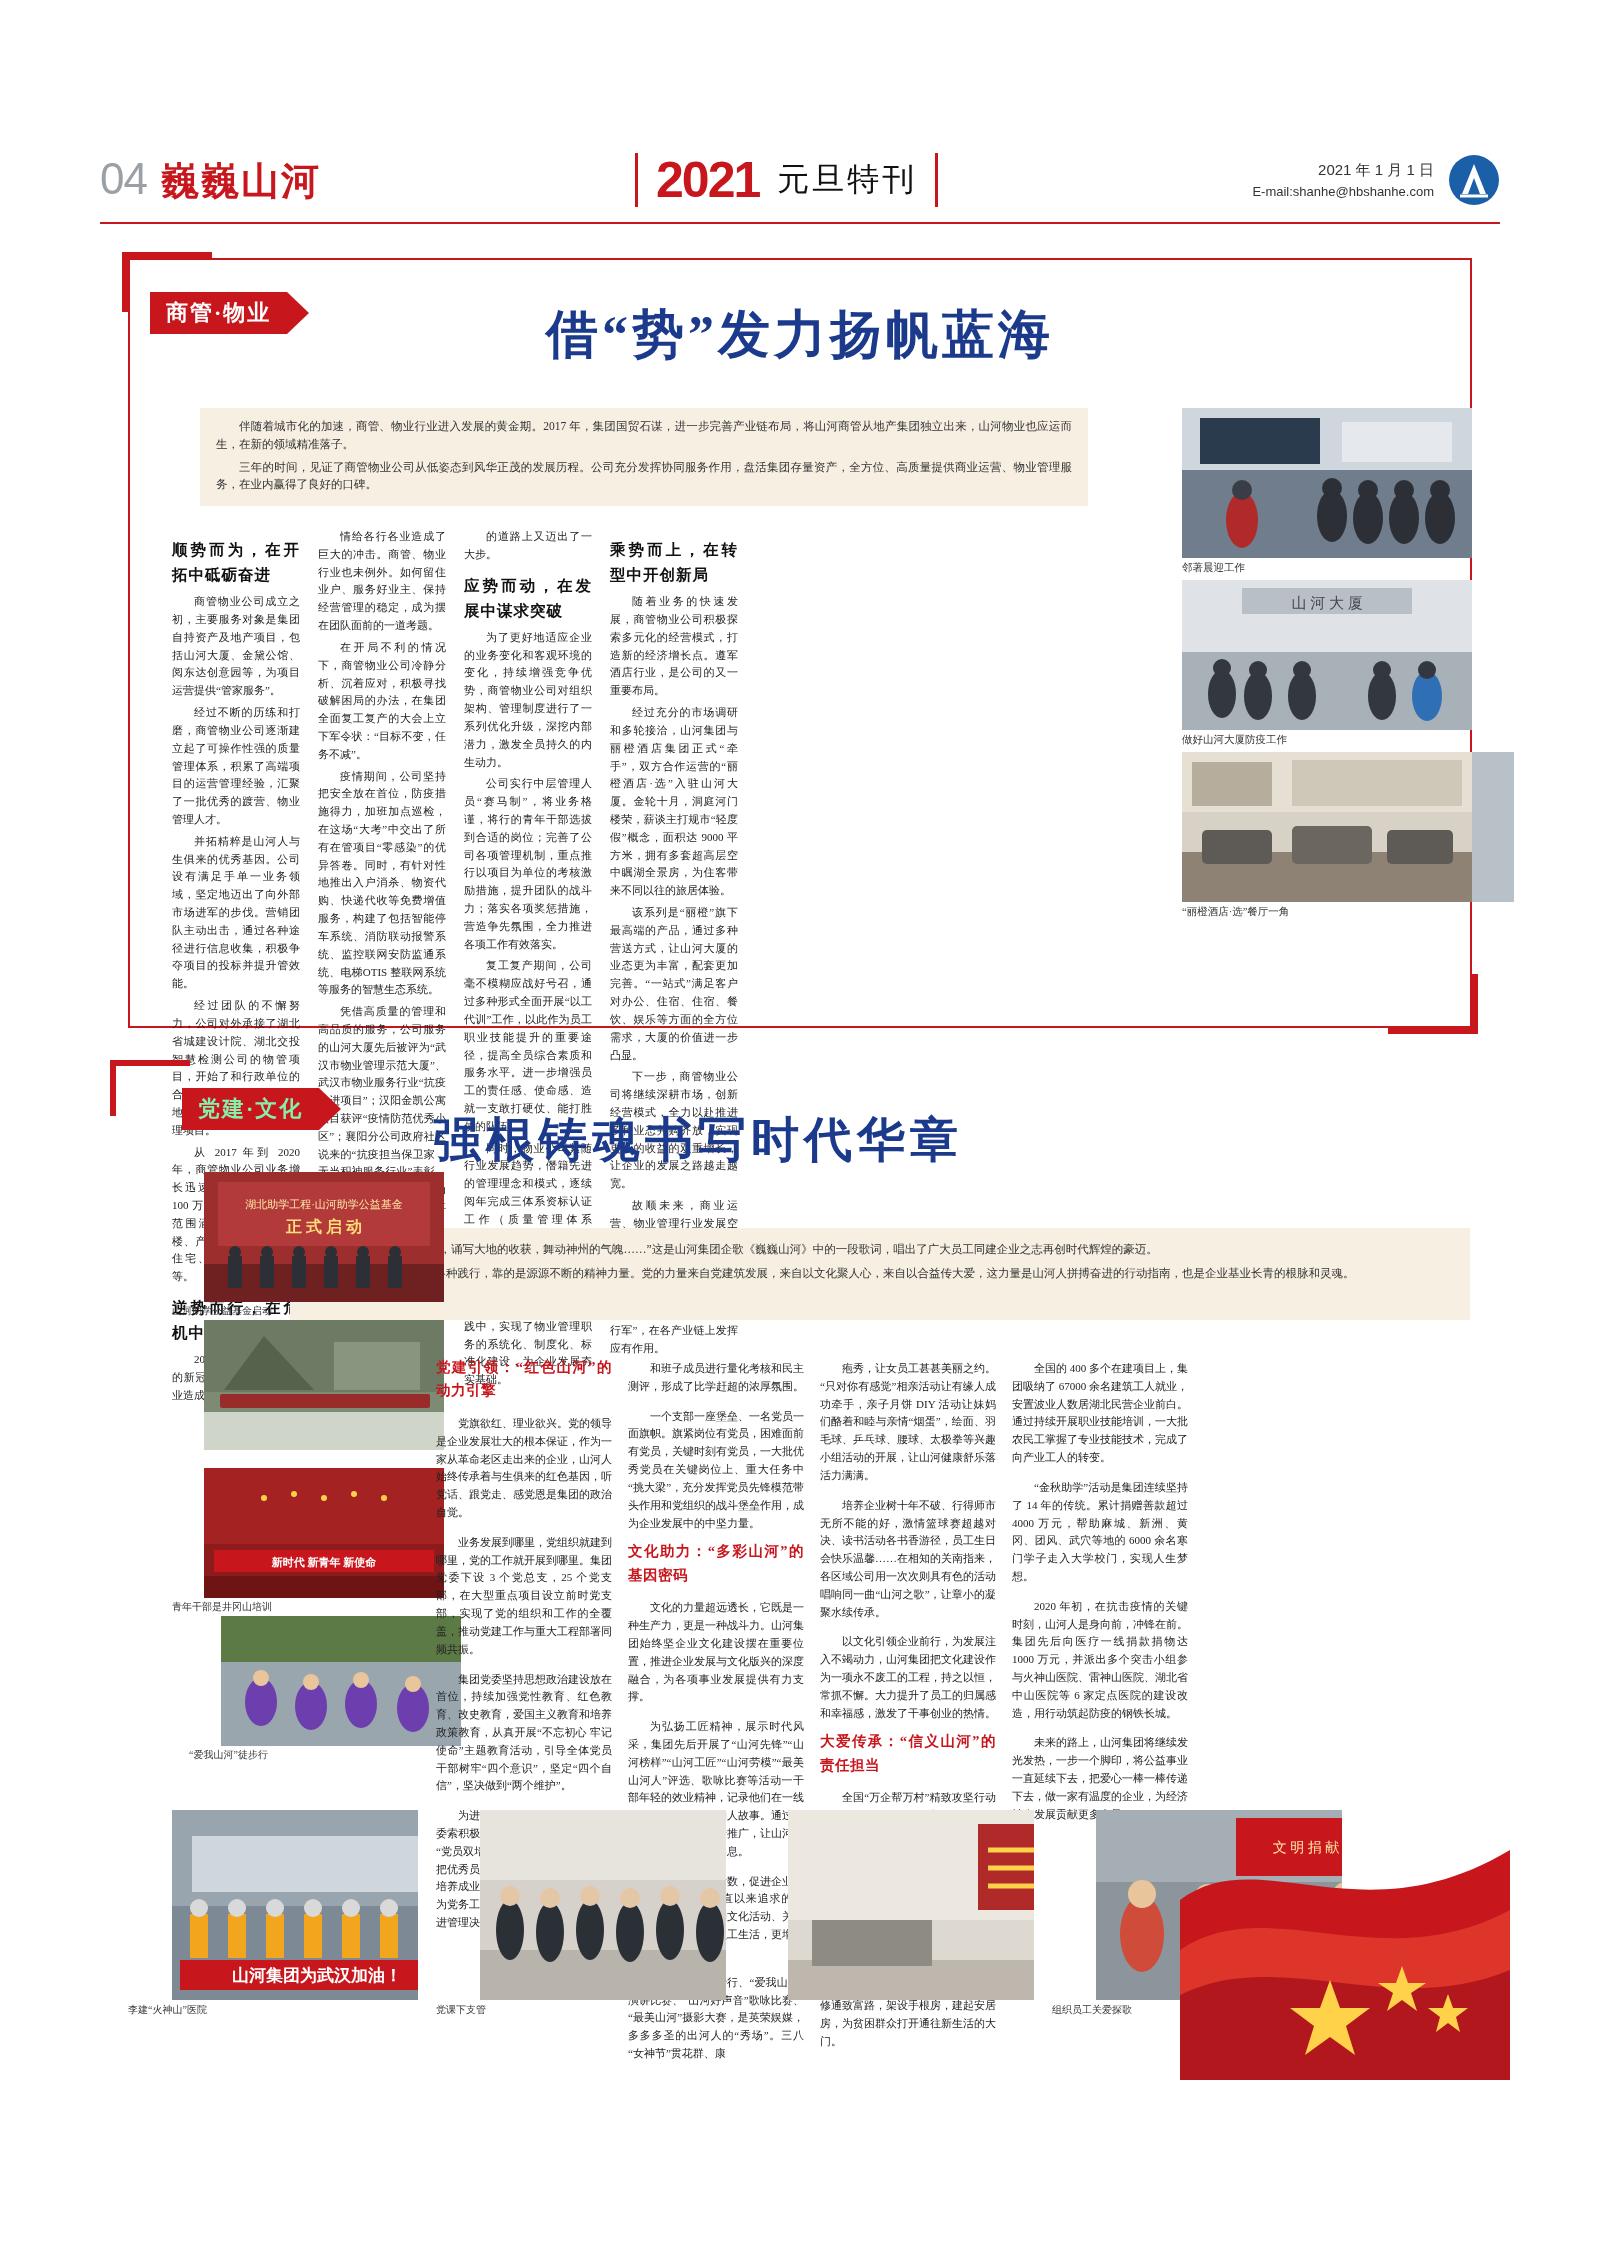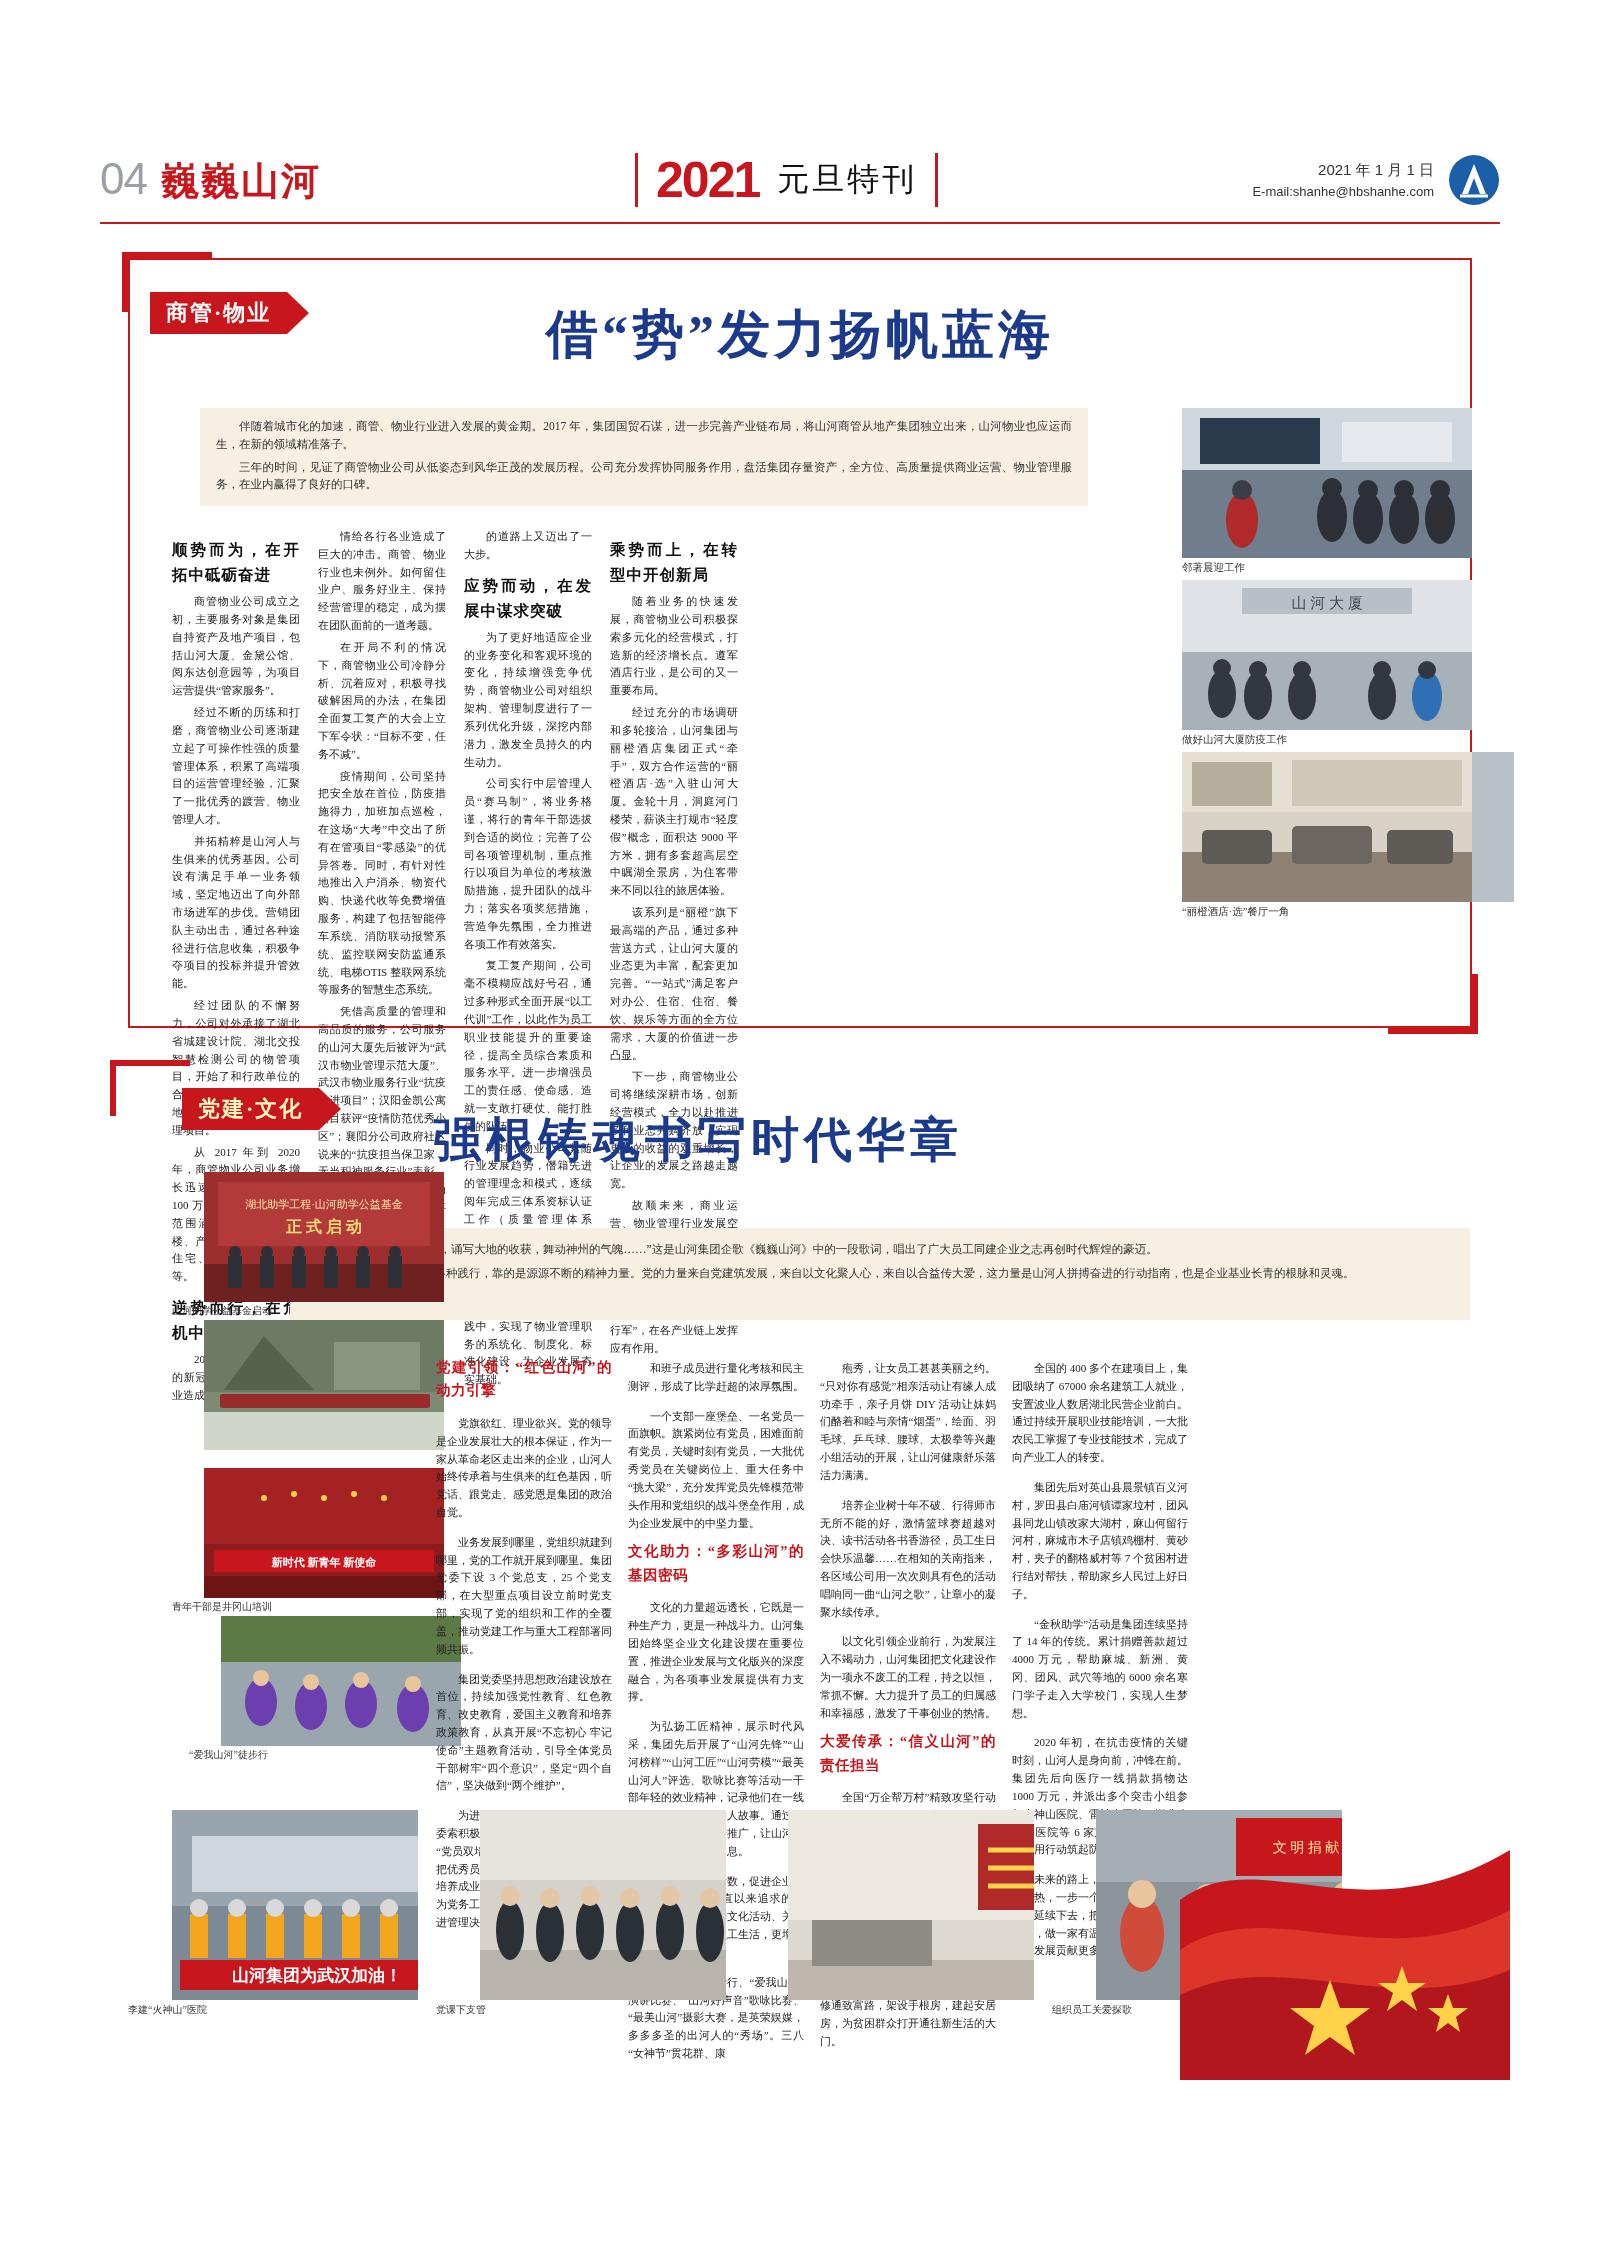--- a/index.html
+++ b/index.html
@@ -105,21 +105,21 @@
   .p2 { left:1182px; top:580px; width:290px; }
   .p2 .ph { height:150px; }
   .p3 { left:1182px; top:752px; width:332px; }
   .p3 .ph { height:150px; }
 
   
   .tagbox2 {
     position:absolute; left:182px; top:1088px; height:42px; display:flex; align-items:stretch;
   }
   .tagbox2 .lbl {
-    background:#c8161d; color:#fef9c3; font-size:22px; font-weight:700;
+    background:#c8161d; color:#86efac; font-size:22px; font-weight:700;
     padding:0 16px; display:flex; align-items:center; letter-spacing:2px;
   }
   .tagbox2 .arrow {
     width:0; height:0; border-top:21px solid transparent; border-bottom:21px solid transparent;
     border-left:22px solid #c8161d;
   }
   .headline2 {
     position:absolute; left:0; top:1108px; width:1396px; text-align:center;
     font-size:48px; font-weight:700; color:#1b3a8c; letter-spacing:5px;
   }
@@ -458,21 +458,20 @@
   <div class="s2col d3">
       <p>疱秀，让女员工甚甚美丽之约。“只对你有感觉”相亲活动让有缘人成功牵手，亲子月饼 DIY 活动让妹妈们酪着和睦与亲情“烟蛋”，绘面、羽毛球、乒乓球、腰球、太极拳等兴趣小组活动的开展，让山河健康舒乐落活力满满。</p>
       <p>培养企业树十年不破、行得师市无所不能的好，激情篮球赛超越对决、读书活动各书香游径，员工生日会快乐温馨……在相知的关南指来，各区域公司用一次次则具有色的活动唱响同一曲“山河之歌”，让章小的凝聚水续传承。</p>
       <p>以文化引领企业前行，为发展注入不竭动力，山河集团把文化建设作为一项永不废工的工程，持之以恒，常抓不懈。大力提升了员工的归属感和幸福感，激发了干事创业的热情。</p>
       <h4>大爱传承：“信义山河”的责任担当</h4>
       <p>全国“万企帮万村”精致攻坚行动先进民营企业、全国慈善企业公益、湖北省希望工程突出贡献奖……一项项荣誉的背后，是山河集团在扶难扶贫、捐资助学、社会公益等方面的奉献担当，是累计捐赠之亿元爱心善款的被表情乌。</p>
       <p>乡村振兴战略和城市建设做经推进，均衡发展，是脱贫攻坚这场硬仗不可或缺的重要一环。集团紧跟国家战略，积极投身重点民生工程建设，修通致富路，架设手根房，建起安居房，为贫困群众打开通往新生活的大门。</p>
     </div>
   <div class="s2col d4">
       <p>全国的 400 多个在建项目上，集团吸纳了 67000 余名建筑工人就业，安置波业人数居湖北民营企业前白。通过持续开展职业技能培训，一大批农民工掌握了专业技能技术，完成了向产业工人的转变。</p>
-      <p>集团先后对英山县晨景镇百义河村，罗田县白庙河镇谭家垃村，团风县同龙山镇改家大湖村，麻山何留行河村，麻城市木子店镇鸡棚村、黄砂村，夹子的翻格威村等 7 个贫困村进行结对帮扶，帮助家乡人民过上好日子。</p>
       <p>“金秋助学”活动是集团连续坚持了 14 年的传统。累计捐赠善款超过 4000 万元，帮助麻城、新洲、黄冈、团风、武穴等地的 6000 余名寒门学子走入大学校门，实现人生梦想。</p>
       <p>2020 年初，在抗击疫情的关键时刻，山河人是身向前，冲锋在前。集团先后向医疗一线捐款捐物达 1000 万元，并派出多个突击小组参与火神山医院、雷神山医院、湖北省中山医院等 6 家定点医院的建设改造，用行动筑起防疫的钢铁长城。</p>
       <p>未来的路上，山河集团将继续发光发热，一步一个脚印，将公益事业一直延续下去，把爱心一棒一棒传递下去，做一家有温度的企业，为经济社会发展贡献更多力量。</p>
     </div>
 
   <div class="strip t1">
     <div class="ph">
       <svg width="290" height="190" viewBox="0 0 290 190">
         <rect width="290" height="190" fill="#7d8a95"></rect>
         <rect x="0" y="0" width="290" height="96" fill="#98a4ae"></rect>

